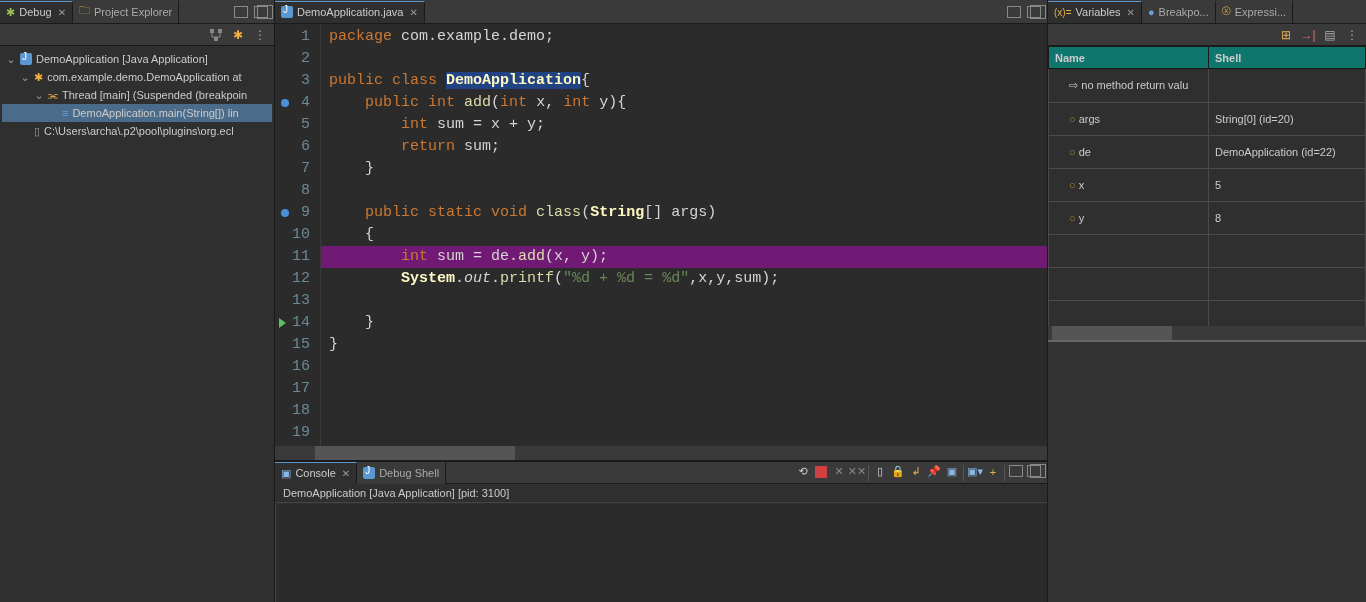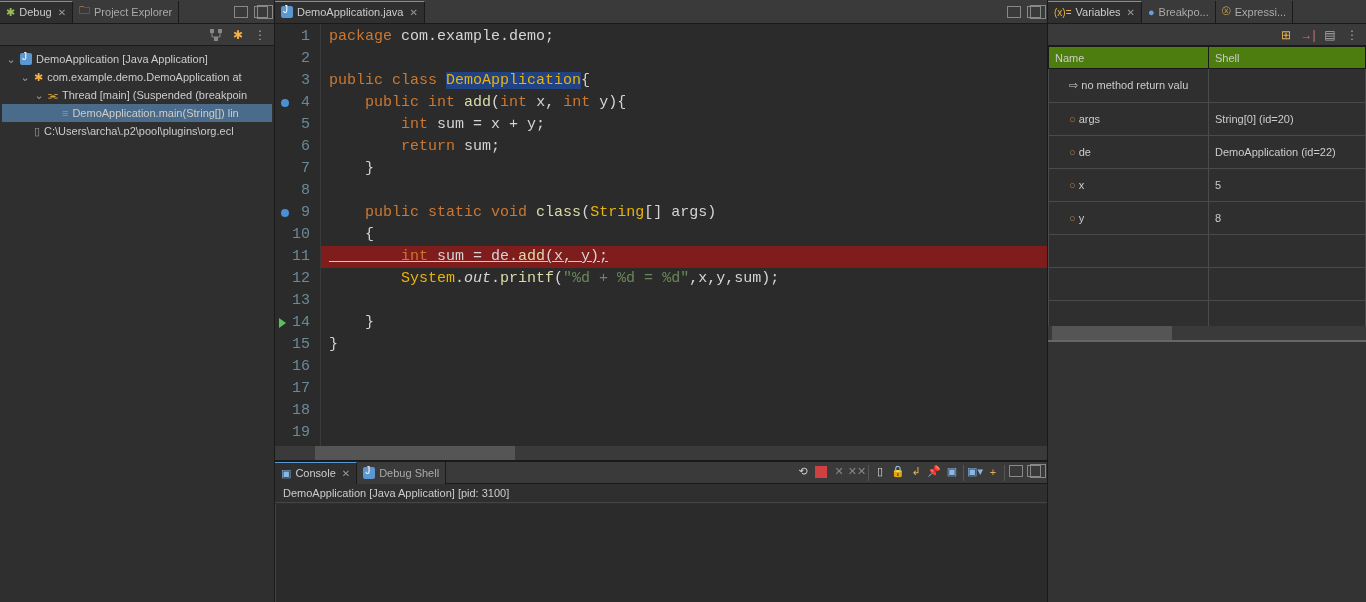--- a/index.html
+++ b/index.html
@@ -40,41 +40,41 @@
 
 .editor-area { flex: 1; display: flex; flex-direction: column; background: #2b2b2b; }
 .code { flex: 1; display: flex; font-family: Consolas, "Courier New", monospace; font-size: 15px; overflow: hidden; }
 .gutter { width: 46px; background: #2b2b2b; text-align: right; color: #6a8a9a; padding-top: 2px; border-right: 1px solid #3a3a3a; }
 .gutter div { height: 22px; padding-right: 10px; line-height: 22px; position: relative; }
 .gutter .bp::before { content: ''; position: absolute; left: 6px; top: 7px; width: 8px; height: 8px; border-radius: 50%; background: #4a90d9; }
 .gutter .arrow::before { content: ''; position: absolute; left: 4px; top: 6px; width: 0; height: 0; border-top: 5px solid transparent; border-bottom: 5px solid transparent; border-left: 7px solid #5bc25b; }
 .codelines { flex: 1; padding-top: 2px; position: relative; }
 .codeline { height: 22px; line-height: 22px; padding-left: 8px; white-space: pre; }
 .codeline.hl { background: #3a3a3a; }
-.codeline.cur { background: #7f1d1d; text-decoration: underline; }
+.codeline.cur { background: #701a75; }
 .kw { color: #cc7832; }
-.type { color: #eab308; }
+.type { color: #fef9c3; font-weight: bold; }
 .str { color: #6a8759; }
 .fn { color: #dcdcaa; }
 .id { color: #d4d4d4; }
 .sel-hl { background: #214283; }
 .occ-hl { background: #3d5a3d; border: 1px solid #4a6b4a; padding: 0 1px; }
 .italic { font-style: italic; }
 
 .hscroll { height: 14px; background: #3a3a3a; display: flex; }
 .hscroll .thumb { width: 200px; height: 100%; background: #555; margin-left: 40px; }
 
 .console-block { height: 142px; display: flex; flex-direction: column; border-top: 2px solid #1a1a1a; }
 .console-toolbar { height: 22px; background: #3a3a3a; display: flex; align-items: center; border-bottom: 1px solid #1a1a1a; }
 .console-toolbar .tools { display: flex; gap: 4px; padding: 0 6px; }
 .console-status { padding: 3px 8px; font-size: 11px; color: #ccc; background: #2f2f2f; border-bottom: 1px solid #444; }
 .console-body { flex: 1; background: #2b2b2b; border-left: 1px solid #444; margin-top: 1px; }
 
 .vars-table { flex: 0 0 auto; border-collapse: collapse; width: 100%; font-size: 11px; }
-.vars-table th { height: 22px; background: #4d7c0f; text-align: left; padding: 0 6px; border: 1px solid #1a1a1a; font-weight: normal; }
+.vars-table th { height: 22px; background: #0f766e; text-align: left; padding: 0 6px; border: 1px solid #1a1a1a; font-weight: bold; }
 .vars-table td { height: 18px; padding: 10px 6px; border-left: 1px solid #4a4a4a; border-right: 1px solid #4a4a4a; border-bottom: 1px solid #4a4a4a; }
 .vars-table tr.empty td { border-left: 1px solid #4a4a4a; border-right: 1px solid #4a4a4a; border-bottom: 1px solid #4a4a4a; }
 .vars-body { height: 280px; overflow: hidden; }
 .vars-detail { flex: 1; background: #333; border-top: 2px solid #666; }
 
 .ico-debug { color: #9ac058; }
 .ico-java { width: 12px; height: 12px; display: inline-block; background: linear-gradient(#5b97d1,#5b97d1); border-radius: 2px; position: relative; }
 .ico-java::after { content: 'J'; position: absolute; left: 2px; top: -2px; font-size: 10px; color: #fff; }
 .ico-gear { color: #f5b041; }
 .ico-thread { color: #f5b041; }

